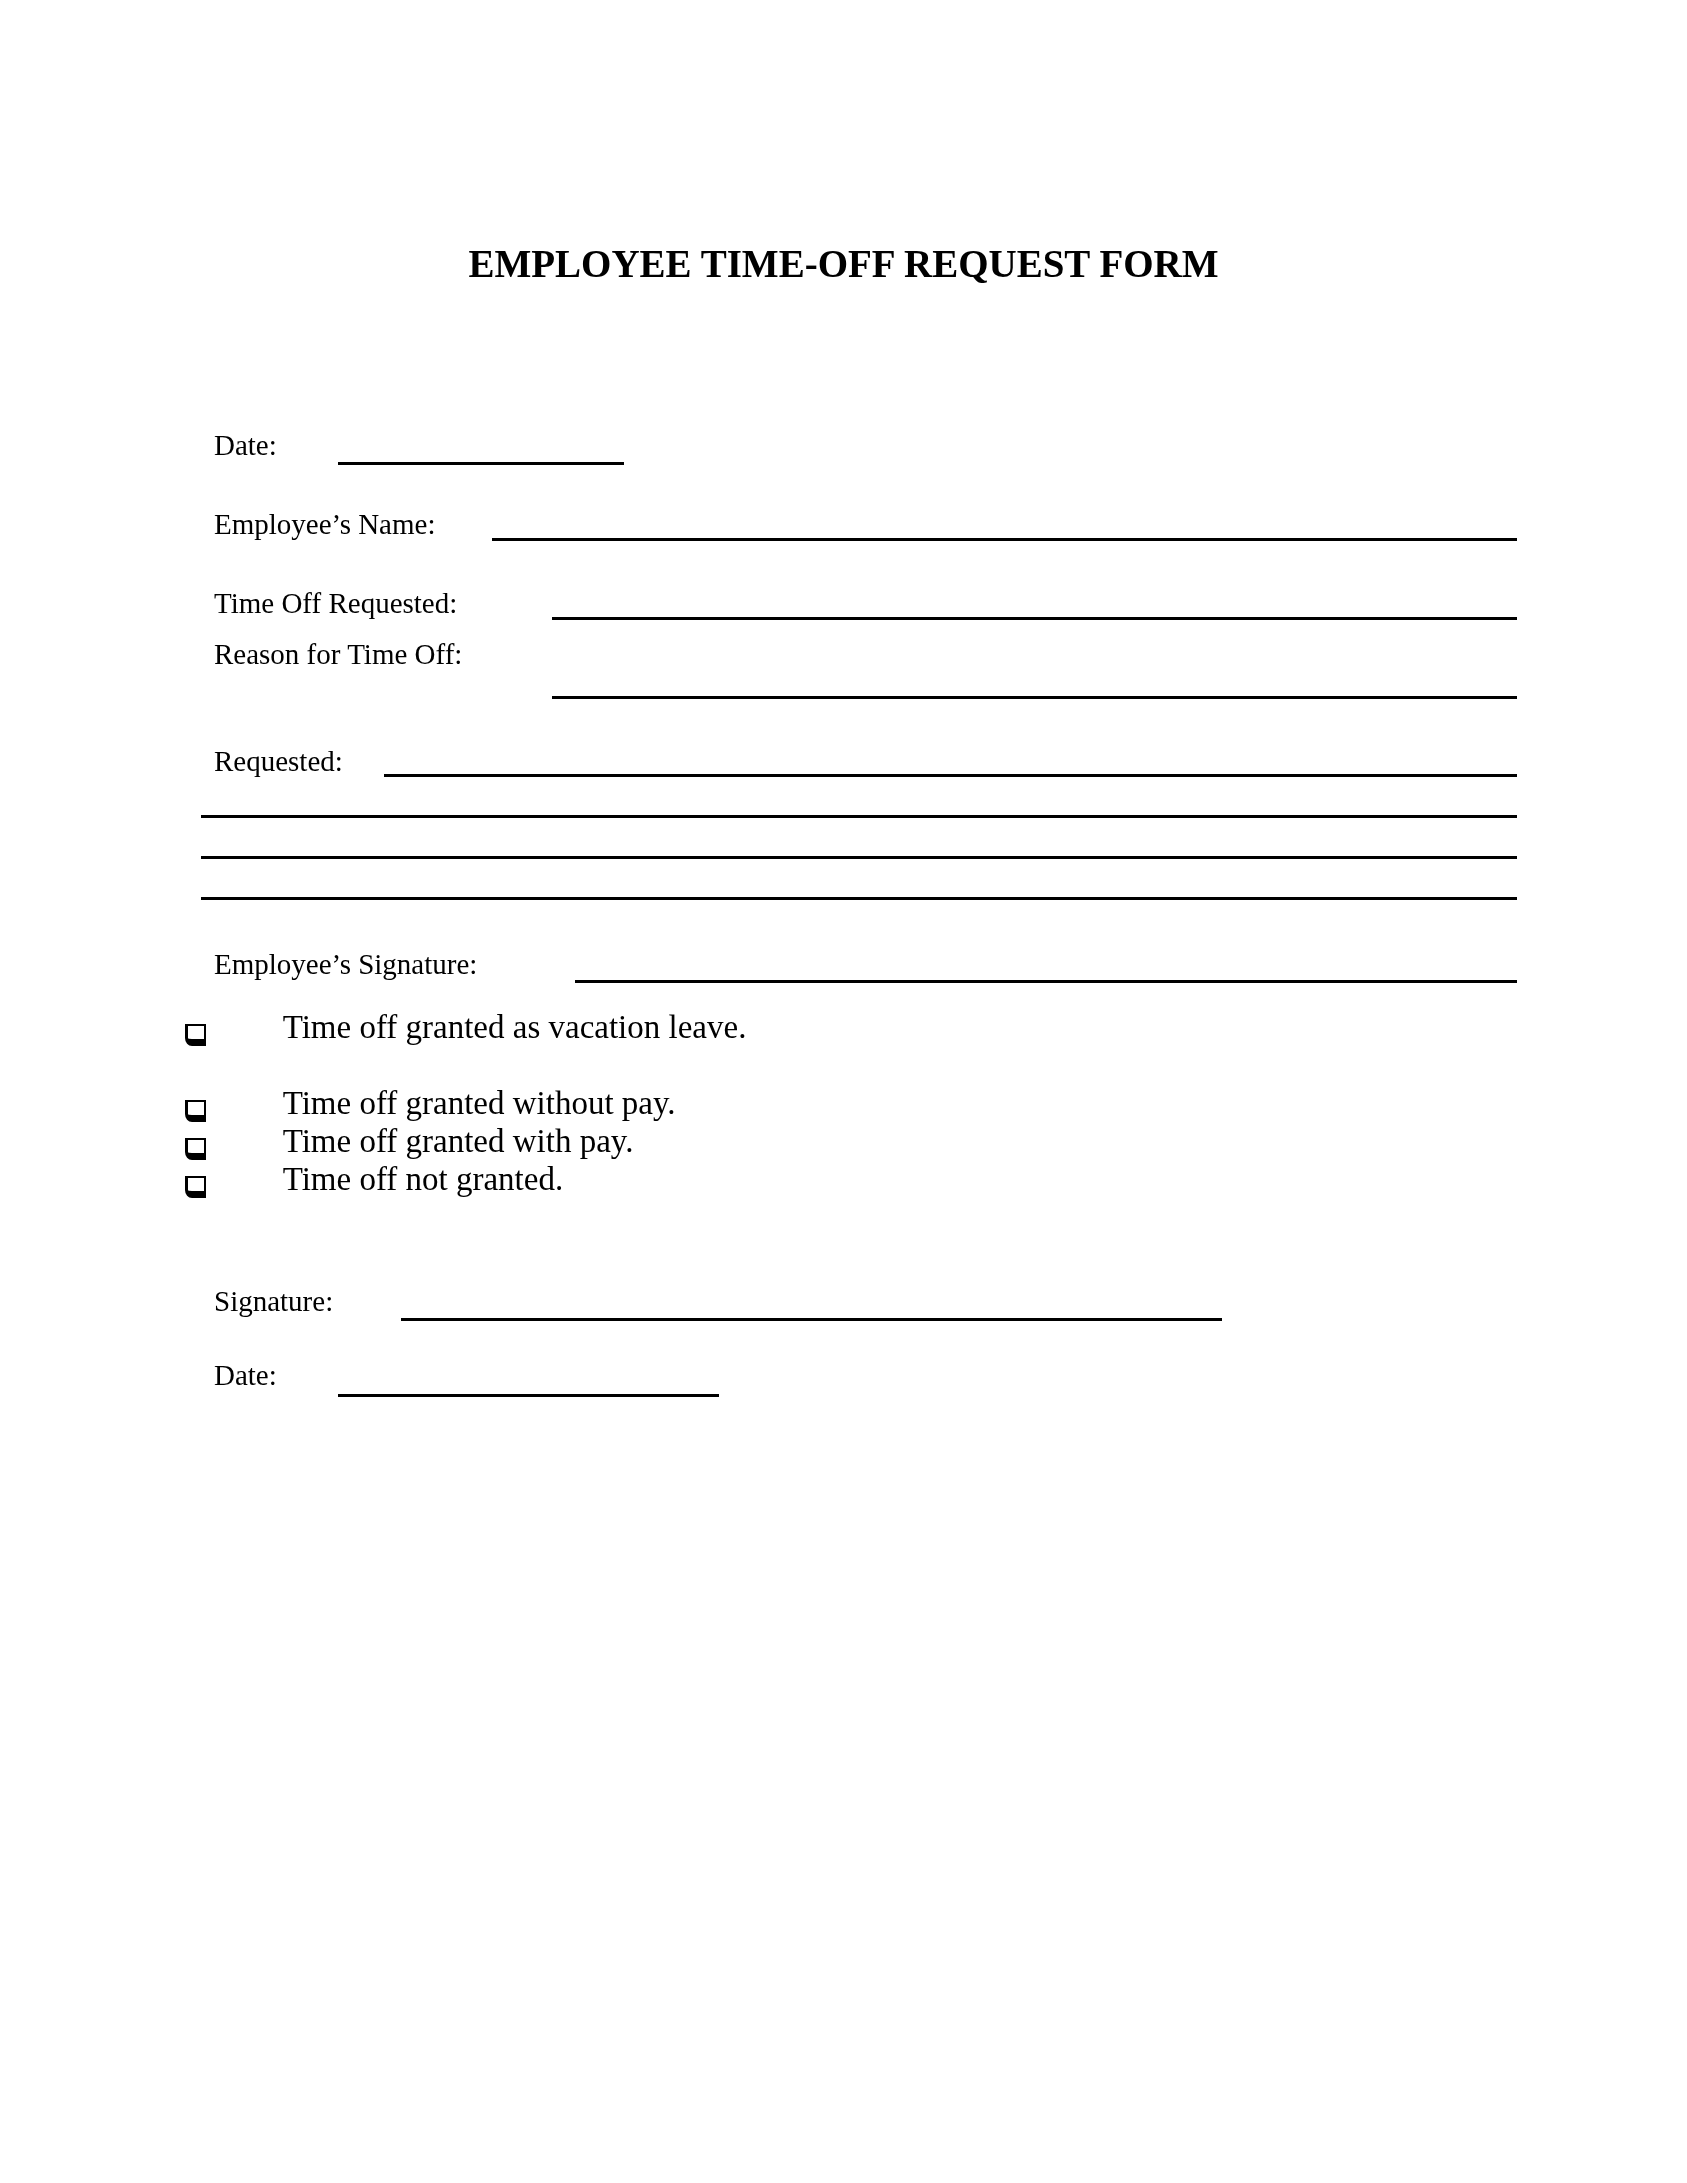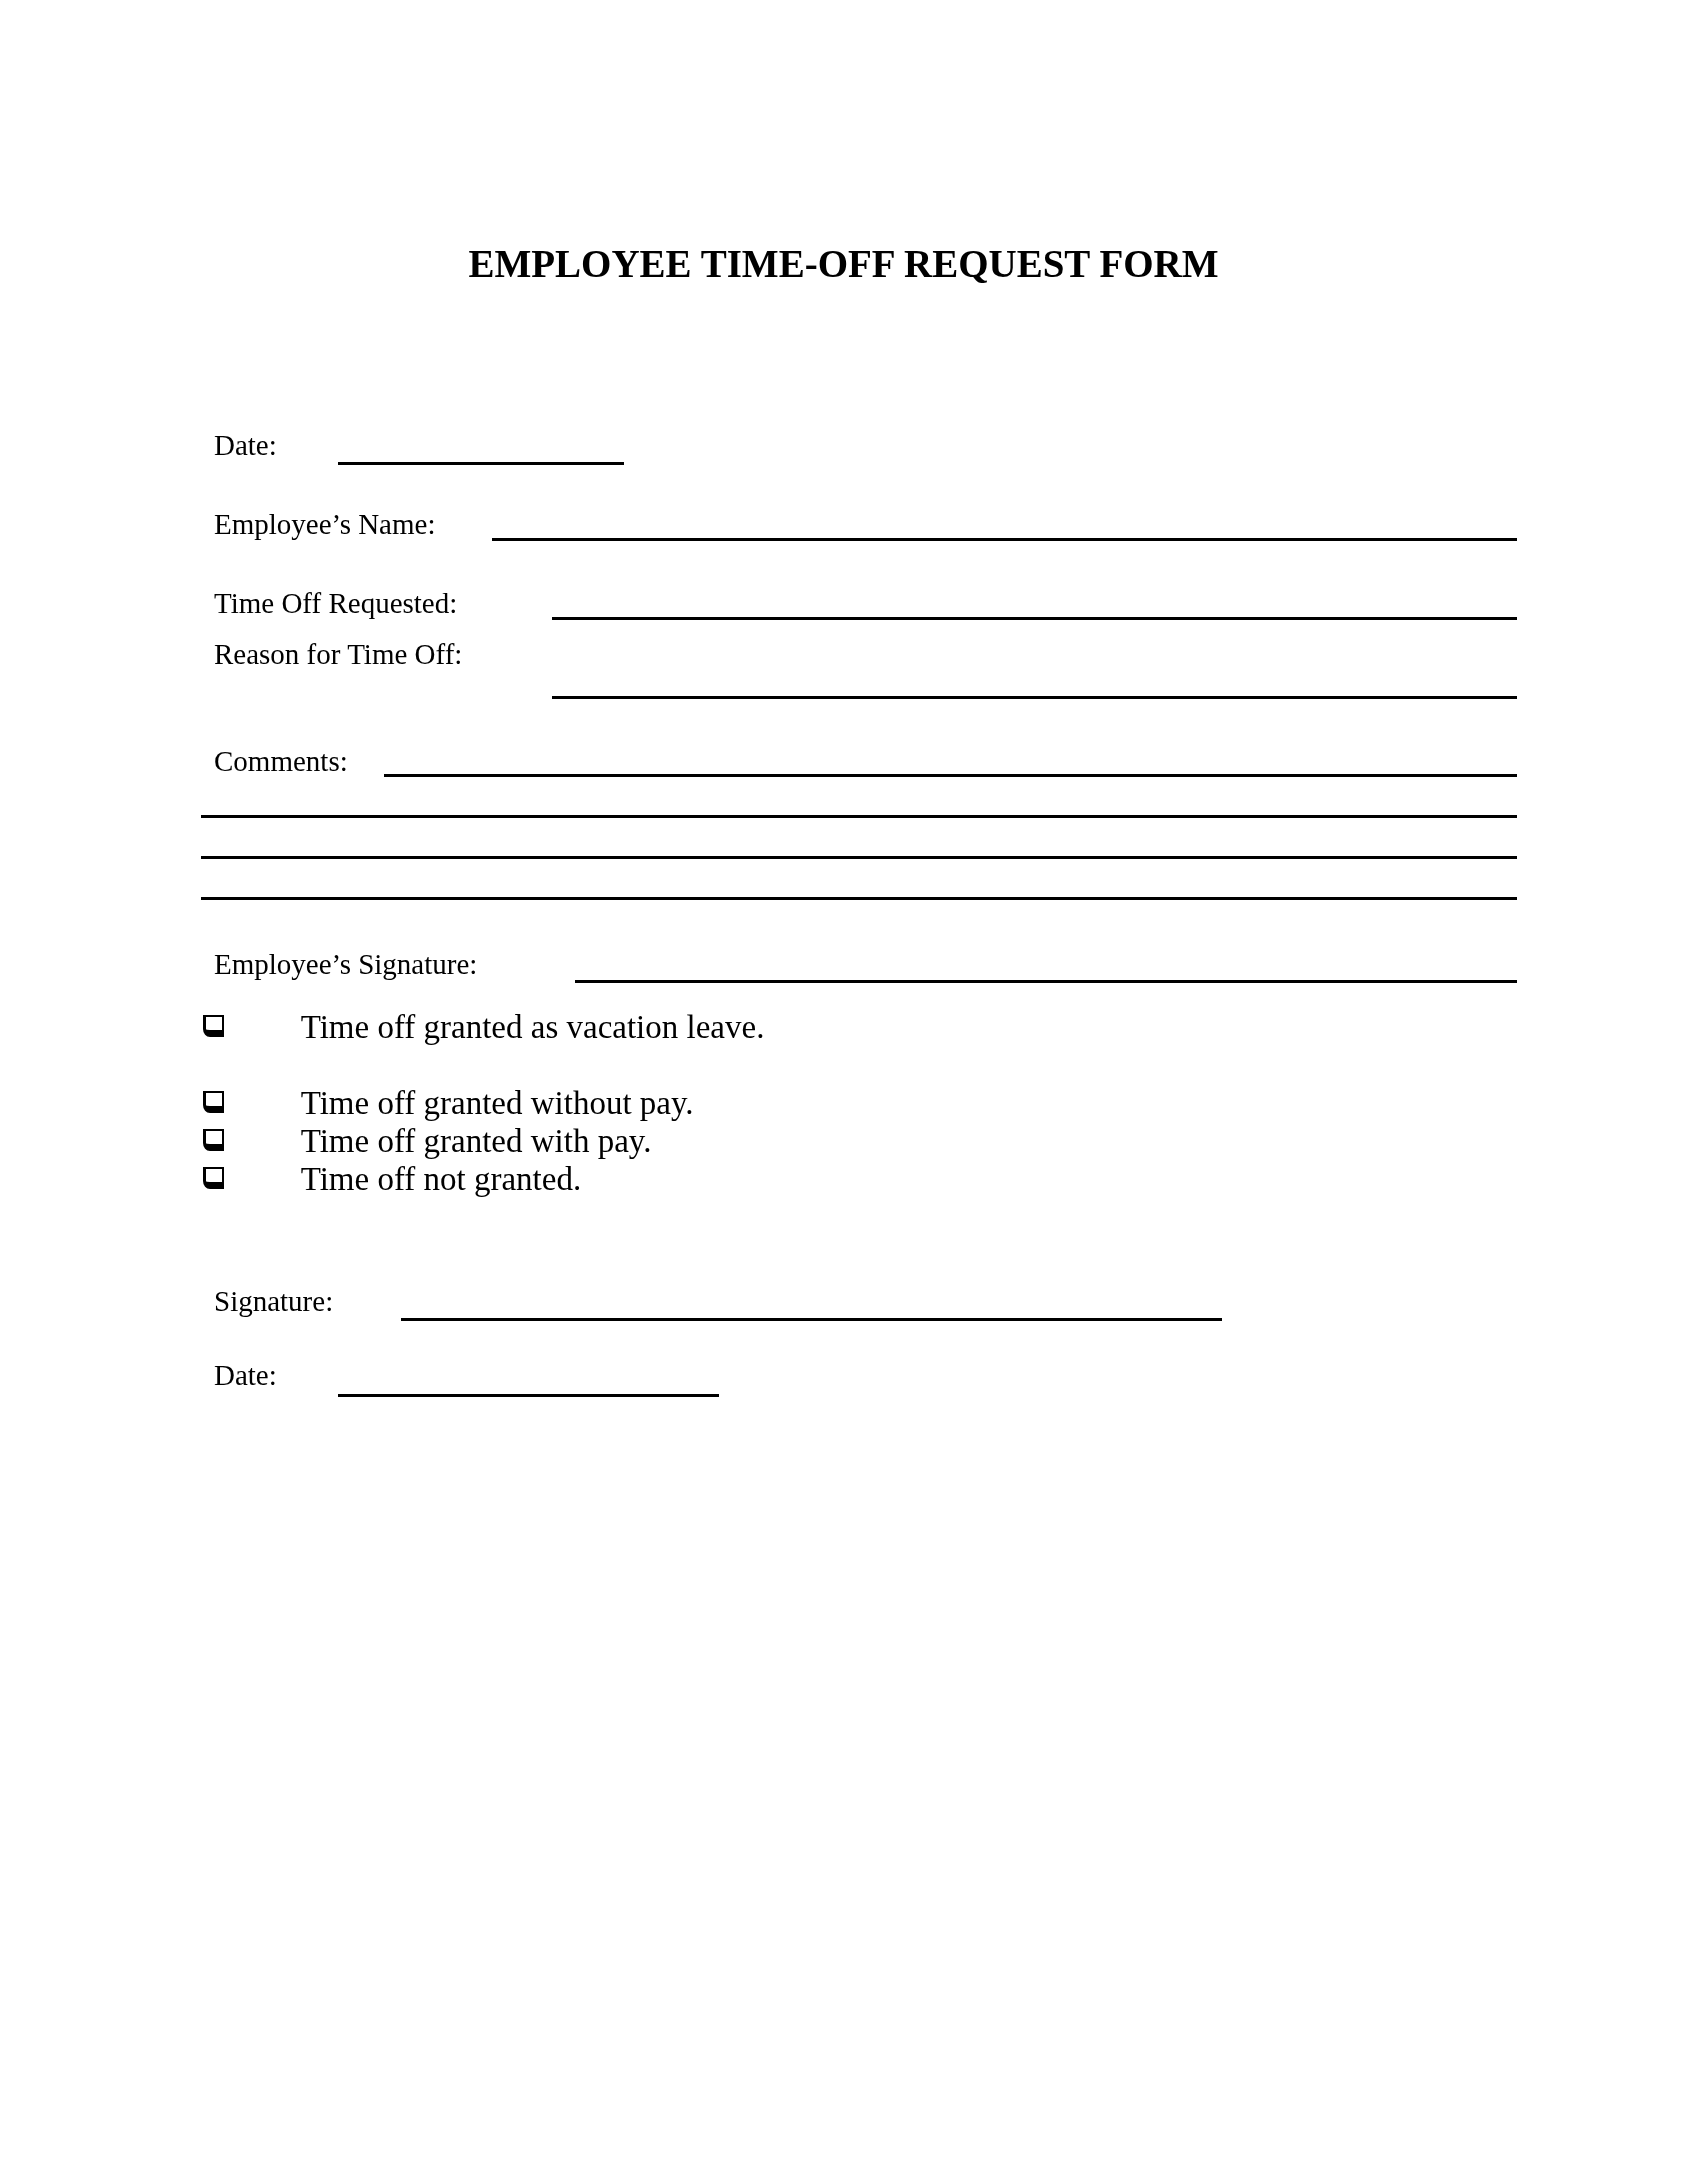--- a/index.html
+++ b/index.html
@@ -41,23 +41,23 @@
     border-bottom: 3.5px solid #000000;
     font-size: 33px;
     line-height: 38px;
     display: flex;
     align-items: flex-end;
     white-space: nowrap;
     overflow: hidden;
   }
   .check-row {
     position: absolute;
-    left: 203px;
+    left: 185px;
     display: flex;
-    align-items: flex-start;
+    align-items: flex-end;
   }
   .cbox {
     flex: 0 0 auto;
     width: 15.7px;
     height: 13px;
     margin-top: 6.1px;
     border: 2.6px solid #000000;
     border-left-width: 3.5px;
     border-bottom-width: 7px;
     border-bottom-left-radius: 7px 7.9px;
@@ -82,21 +82,21 @@
 
   <span class="label" style="top:505px">Employee’s Name:</span>
   <div class="blank" style="top:500px; left:492px; width:1025px"></div>
 
   <span class="label" style="top:584px">Time Off Requested:</span>
   <div class="blank" style="top:579px; left:552px; width:965px"></div>
 
   <span class="label" style="top:635px">Reason for Time Off:</span>
   <div class="blank" style="top:658px; left:552px; width:965px"></div>
 
-  <span class="label" style="top:742px">Comments:</span>
+  <span class="label" style="top:742px">Requested:</span>
   <div class="blank" style="top:736px; left:384px; width:1133px"></div>
   <div class="blank" style="top:777px; left:201px; width:1316px"></div>
   <div class="blank" style="top:818px; left:201px; width:1316px"></div>
   <div class="blank" style="top:859px; left:201px; width:1316px"></div>
 
   <span class="label" style="top:945px">Employee’s Signature:</span>
   <div class="blank" style="top:942px; left:575px; width:942px"></div>
 
   <div class="check-row" style="top:1009px">
     <span class="cbox"></span>

